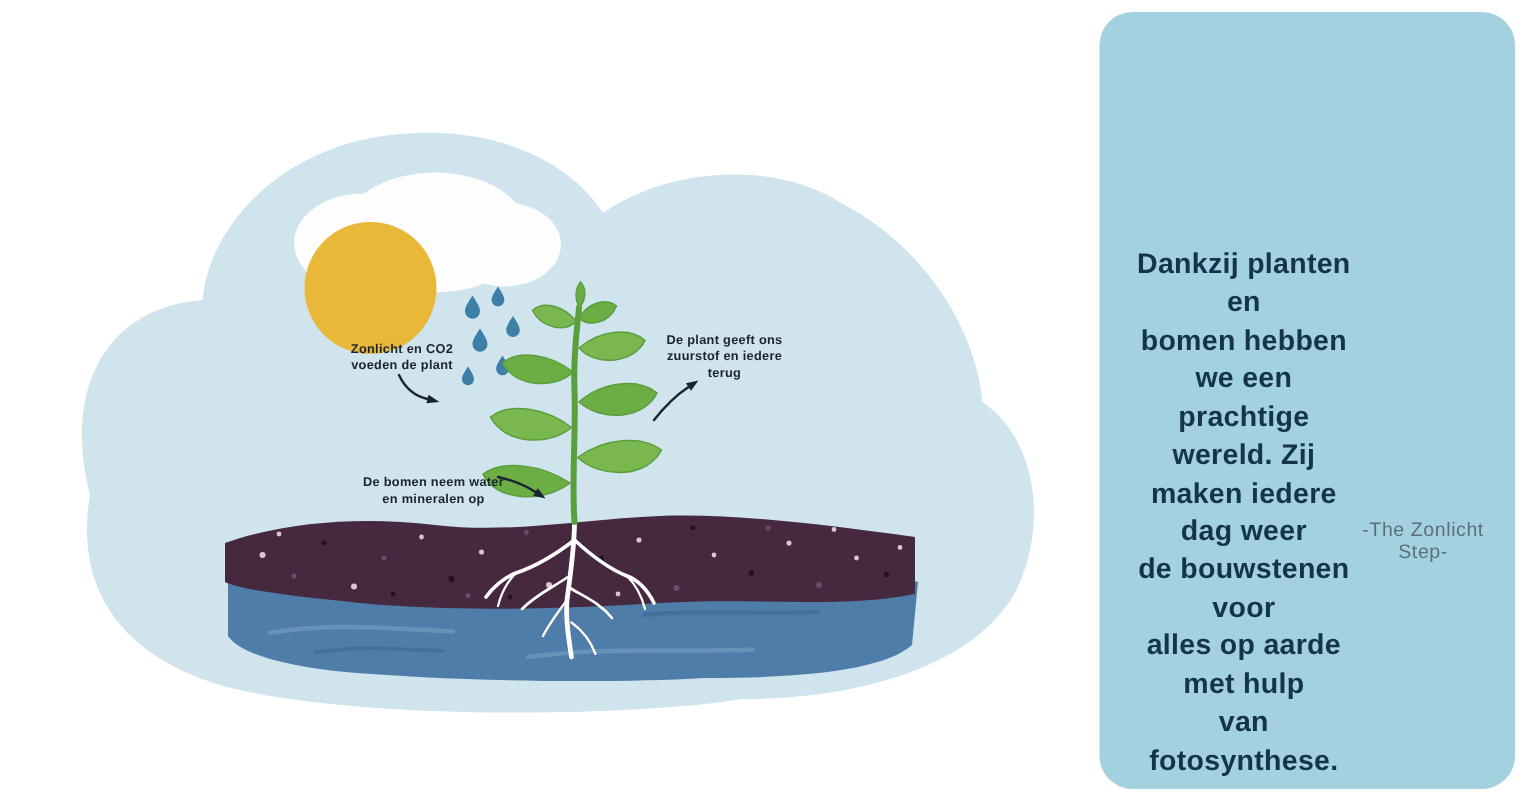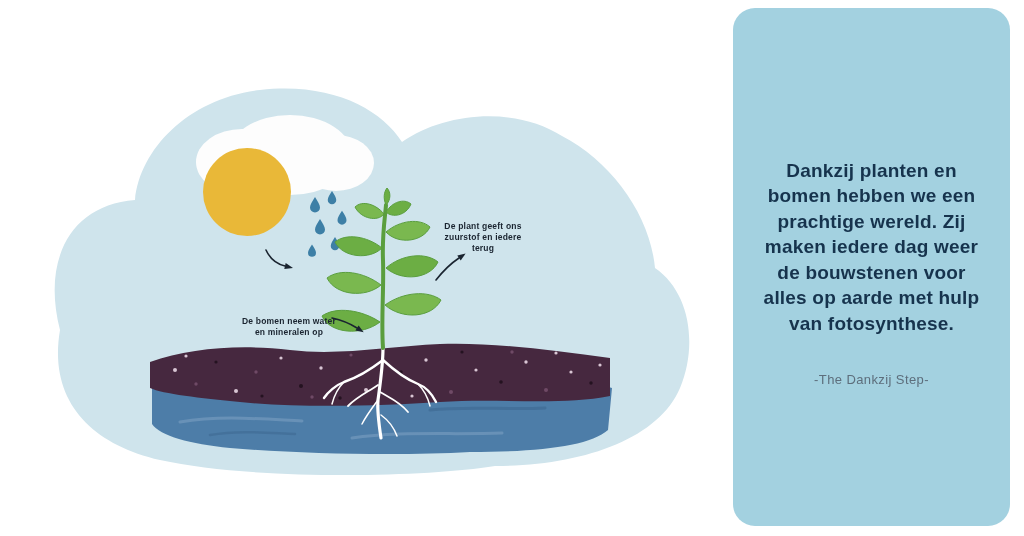--- a/index.html
+++ b/index.html
@@ -37,21 +37,21 @@
   .label-water    { left: 235px; top: 316px; width: 108px; }
 
   
   .quote-card {
     position: absolute;
     left: 733px; top: 8px;
     width: 277px; height: 518px;
     background: #a3d1e0;
     border-radius: 22px;
     display: flex;
-    flex-direction: column;
+    flex-direction: row;
     align-items: center;
     padding: 150px 19px 0 19px;
   }
   .quote-text {
     font-size: 19px;
     font-weight: 700;
     color: #16334d;
     text-align: center;
     line-height: 1.34;
     white-space: pre-line;
@@ -191,31 +191,33 @@
       <g stroke="#1a2430" stroke-width="1.6" fill="none" stroke-linecap="round">
         <path d="M266 250 Q272 263 285 266"></path>
         <polygon points="293,268 284.3,268.9 285.7,263.1" fill="#1a2430" stroke="none"></polygon>
         <path d="M436 280 Q447 266 459 258"></path>
         <polygon points="465.6,253.6 460.7,260.5 457.3,255.5" fill="#1a2430" stroke="none"></polygon>
         <path d="M332 318 Q346 321 357 328"></path>
         <polygon points="363.7,332.3 355.4,330.5 358.6,325.5" fill="#1a2430" stroke="none"></polygon>
       </g>
     </svg>
 
+    <div class="diagram-label label-sunlight">Zonlicht en CO2
+voeden de plant</div>
     <div class="diagram-label label-oxygen">De plant geeft ons
 zuurstof en iedere
 terug</div>
     <div class="diagram-label label-water">De bomen neem water
 en mineralen op</div>
   </div>
 
   <div class="quote-card">
     <div class="quote-text">Dankzij planten en
 bomen hebben we een
 prachtige wereld. Zij
 maken iedere dag weer
 de bouwstenen voor
 alles op aarde met hulp
 van fotosynthese.</div>
-    <div class="quote-attribution">-The Dankzij Step-</div>
+    <div class="quote-attribution">-The Zonlicht Step-</div>
   </div>
 
 </div>
 
 </body></html>

